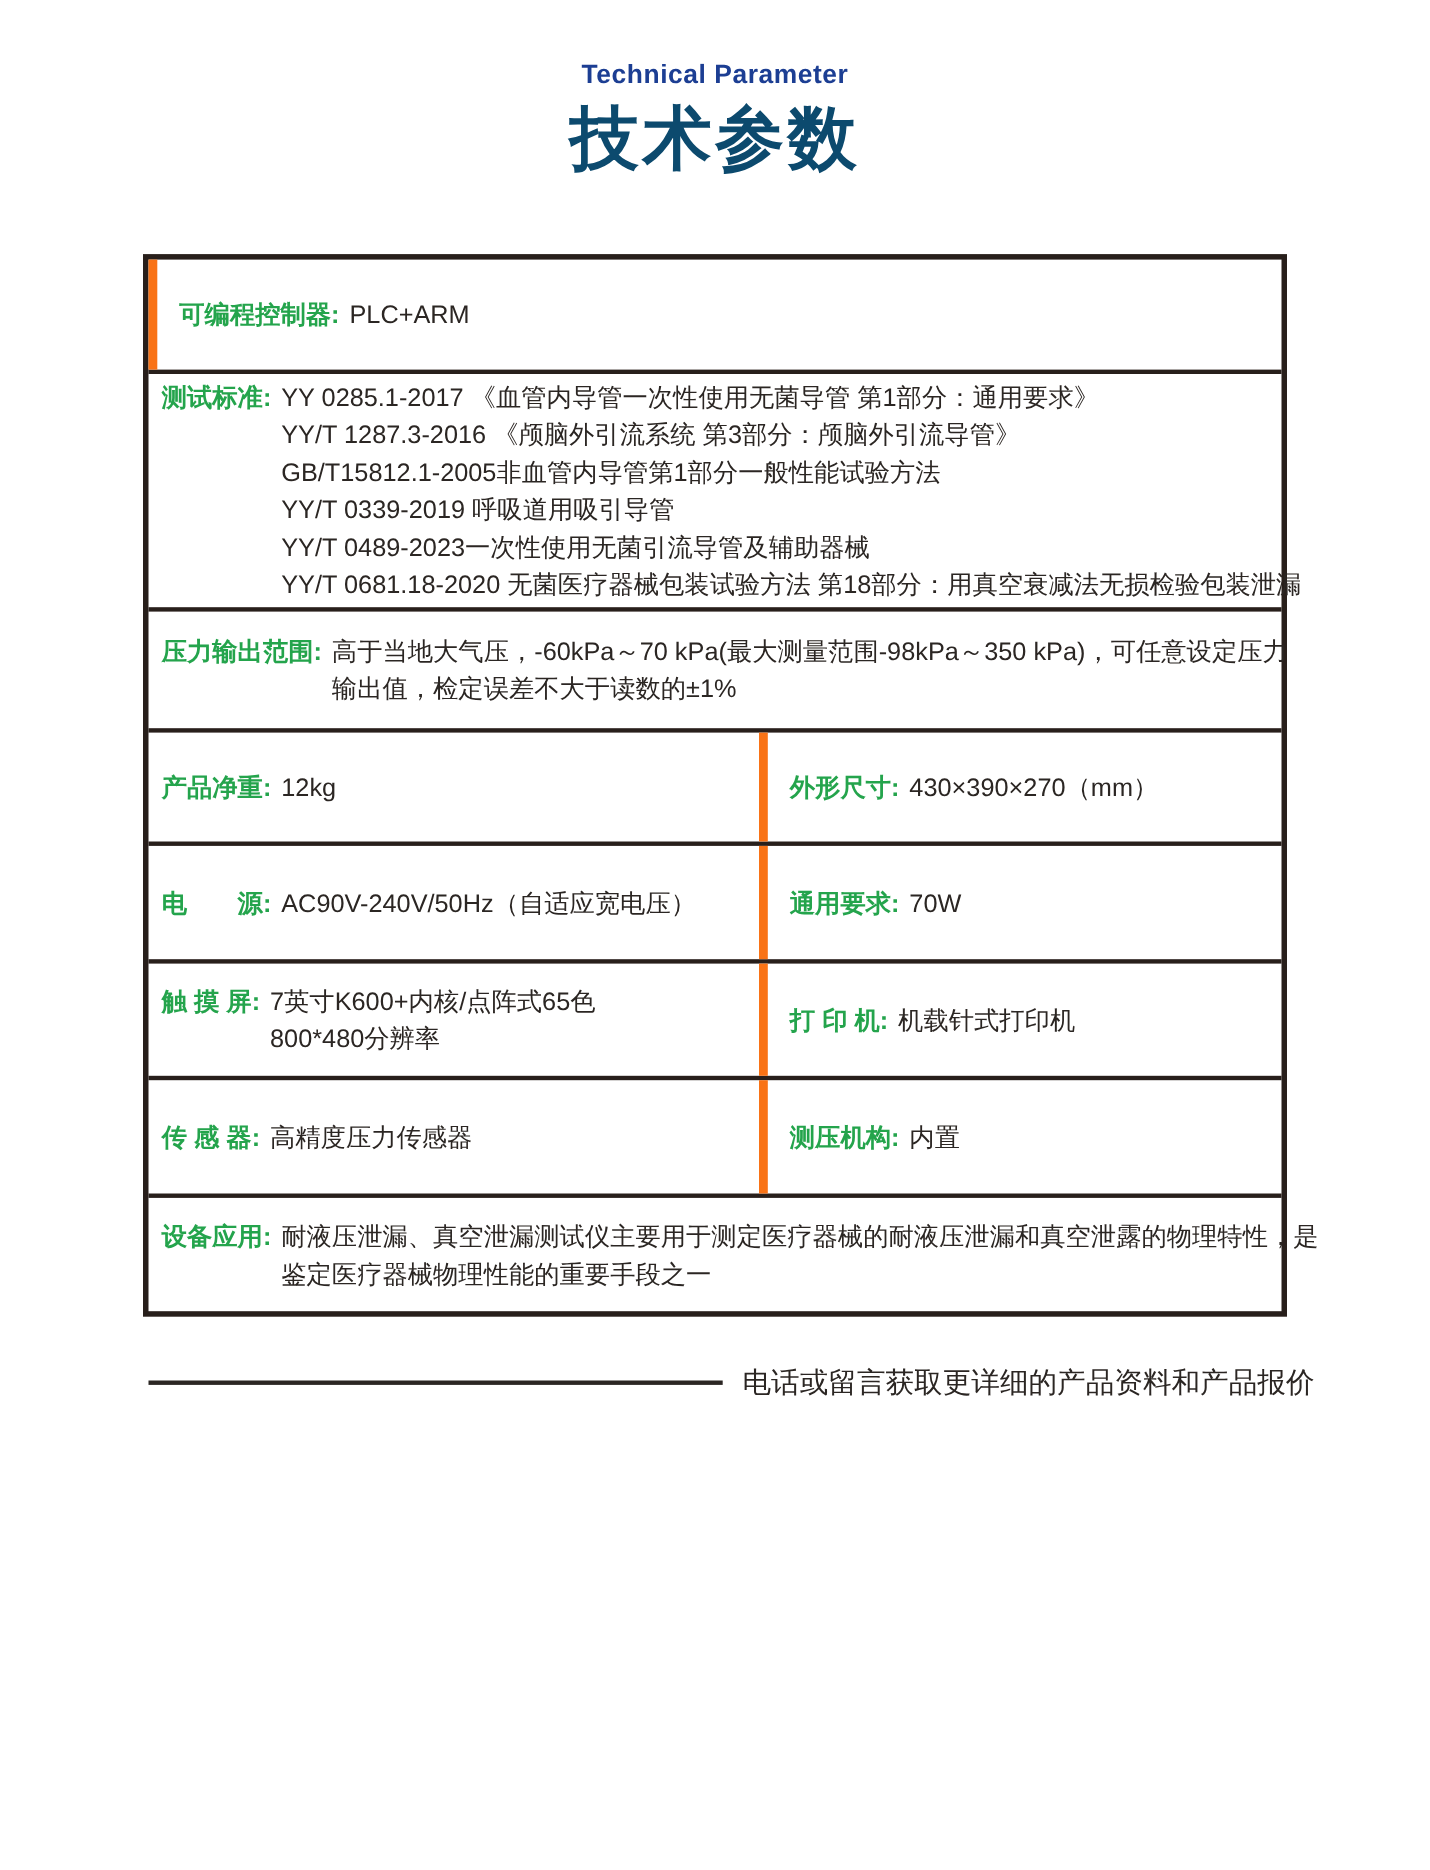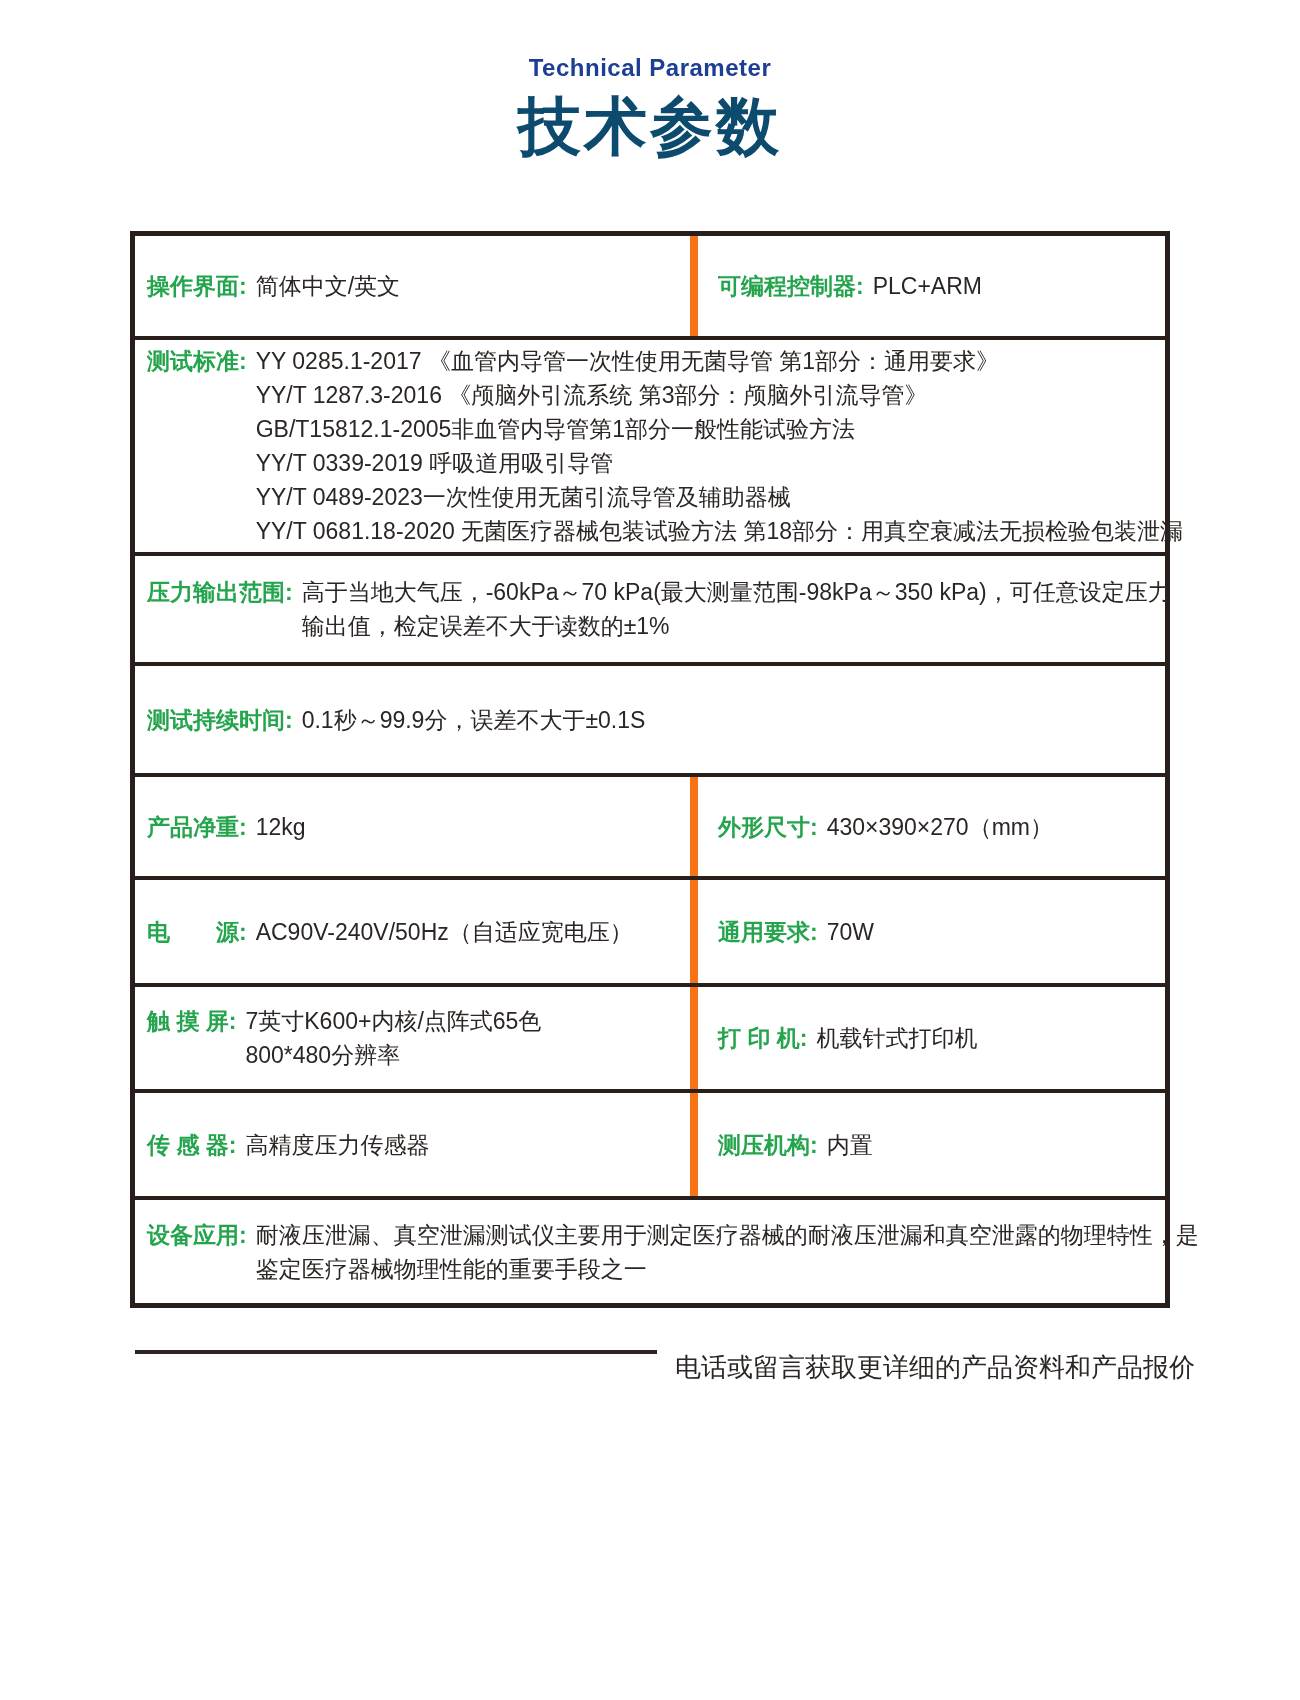--- a/index.html
+++ b/index.html
@@ -46,46 +46,38 @@
   .label {
     color:#24a44c; font-weight:bold; font-size:23px; line-height:34px;
     white-space:nowrap; margin-right:9px;
   }
   .lines { font-size:23px; line-height:34px; color:#2b2623; }
   .line { white-space:nowrap; }
 
   
   .footer {
     width:1030px; margin:42px auto 0;
-    display:flex; align-items:flex-start;
+    display:flex; align-items:center;
   }
   .rule { width:522px; height:4px; background:#2b2623; margin-right:18px; flex:none; }
   .note { font-size:26px; color:#2b2623; white-space:nowrap; }
 </style>
 </head>
 <body>
 
 <div class="page">
 
   <div class="header inner">
     <div class="subtitle">Technical Parameter</div>
     <div class="title">技术参数</div>
   </div>
 
   <div class="spec-table inner">
 
     <div class="row" style="min-height:100px">
-      <div class="cell left">
-        <div class="pair">
-          <span class="label">操作界面:</span>
-          <div class="lines">
-            <div class="line">简体中文/英文</div>
-          </div>
-        </div>
-      </div>
       <div class="cell right">
         <div class="pair">
           <span class="label">可编程控制器:</span>
           <div class="lines">
             <div class="line">PLC+ARM</div>
           </div>
         </div>
       </div>
     </div>
 
@@ -110,30 +102,20 @@
         <div class="pair">
           <span class="label">压力输出范围:</span>
           <div class="lines">
             <div class="line">高于当地大气压，-60kPa～70 kPa(最大测量范围-98kPa～350 kPa)，可任意设定压力</div>
             <div class="line">输出值，检定误差不大于读数的±1%</div>
           </div>
         </div>
       </div>
     </div>
 
-    <div class="row" style="min-height:107px">
-      <div class="cell full">
-        <div class="pair">
-          <span class="label">测试持续时间:</span>
-          <div class="lines">
-            <div class="line">0.1秒～99.9分，误差不大于±0.1S</div>
-          </div>
-        </div>
-      </div>
-    </div>
 
     <div class="row" style="min-height:99px">
       <div class="cell left">
         <div class="pair">
           <span class="label">产品净重:</span>
           <div class="lines">
             <div class="line">12kg</div>
           </div>
         </div>
       </div>

